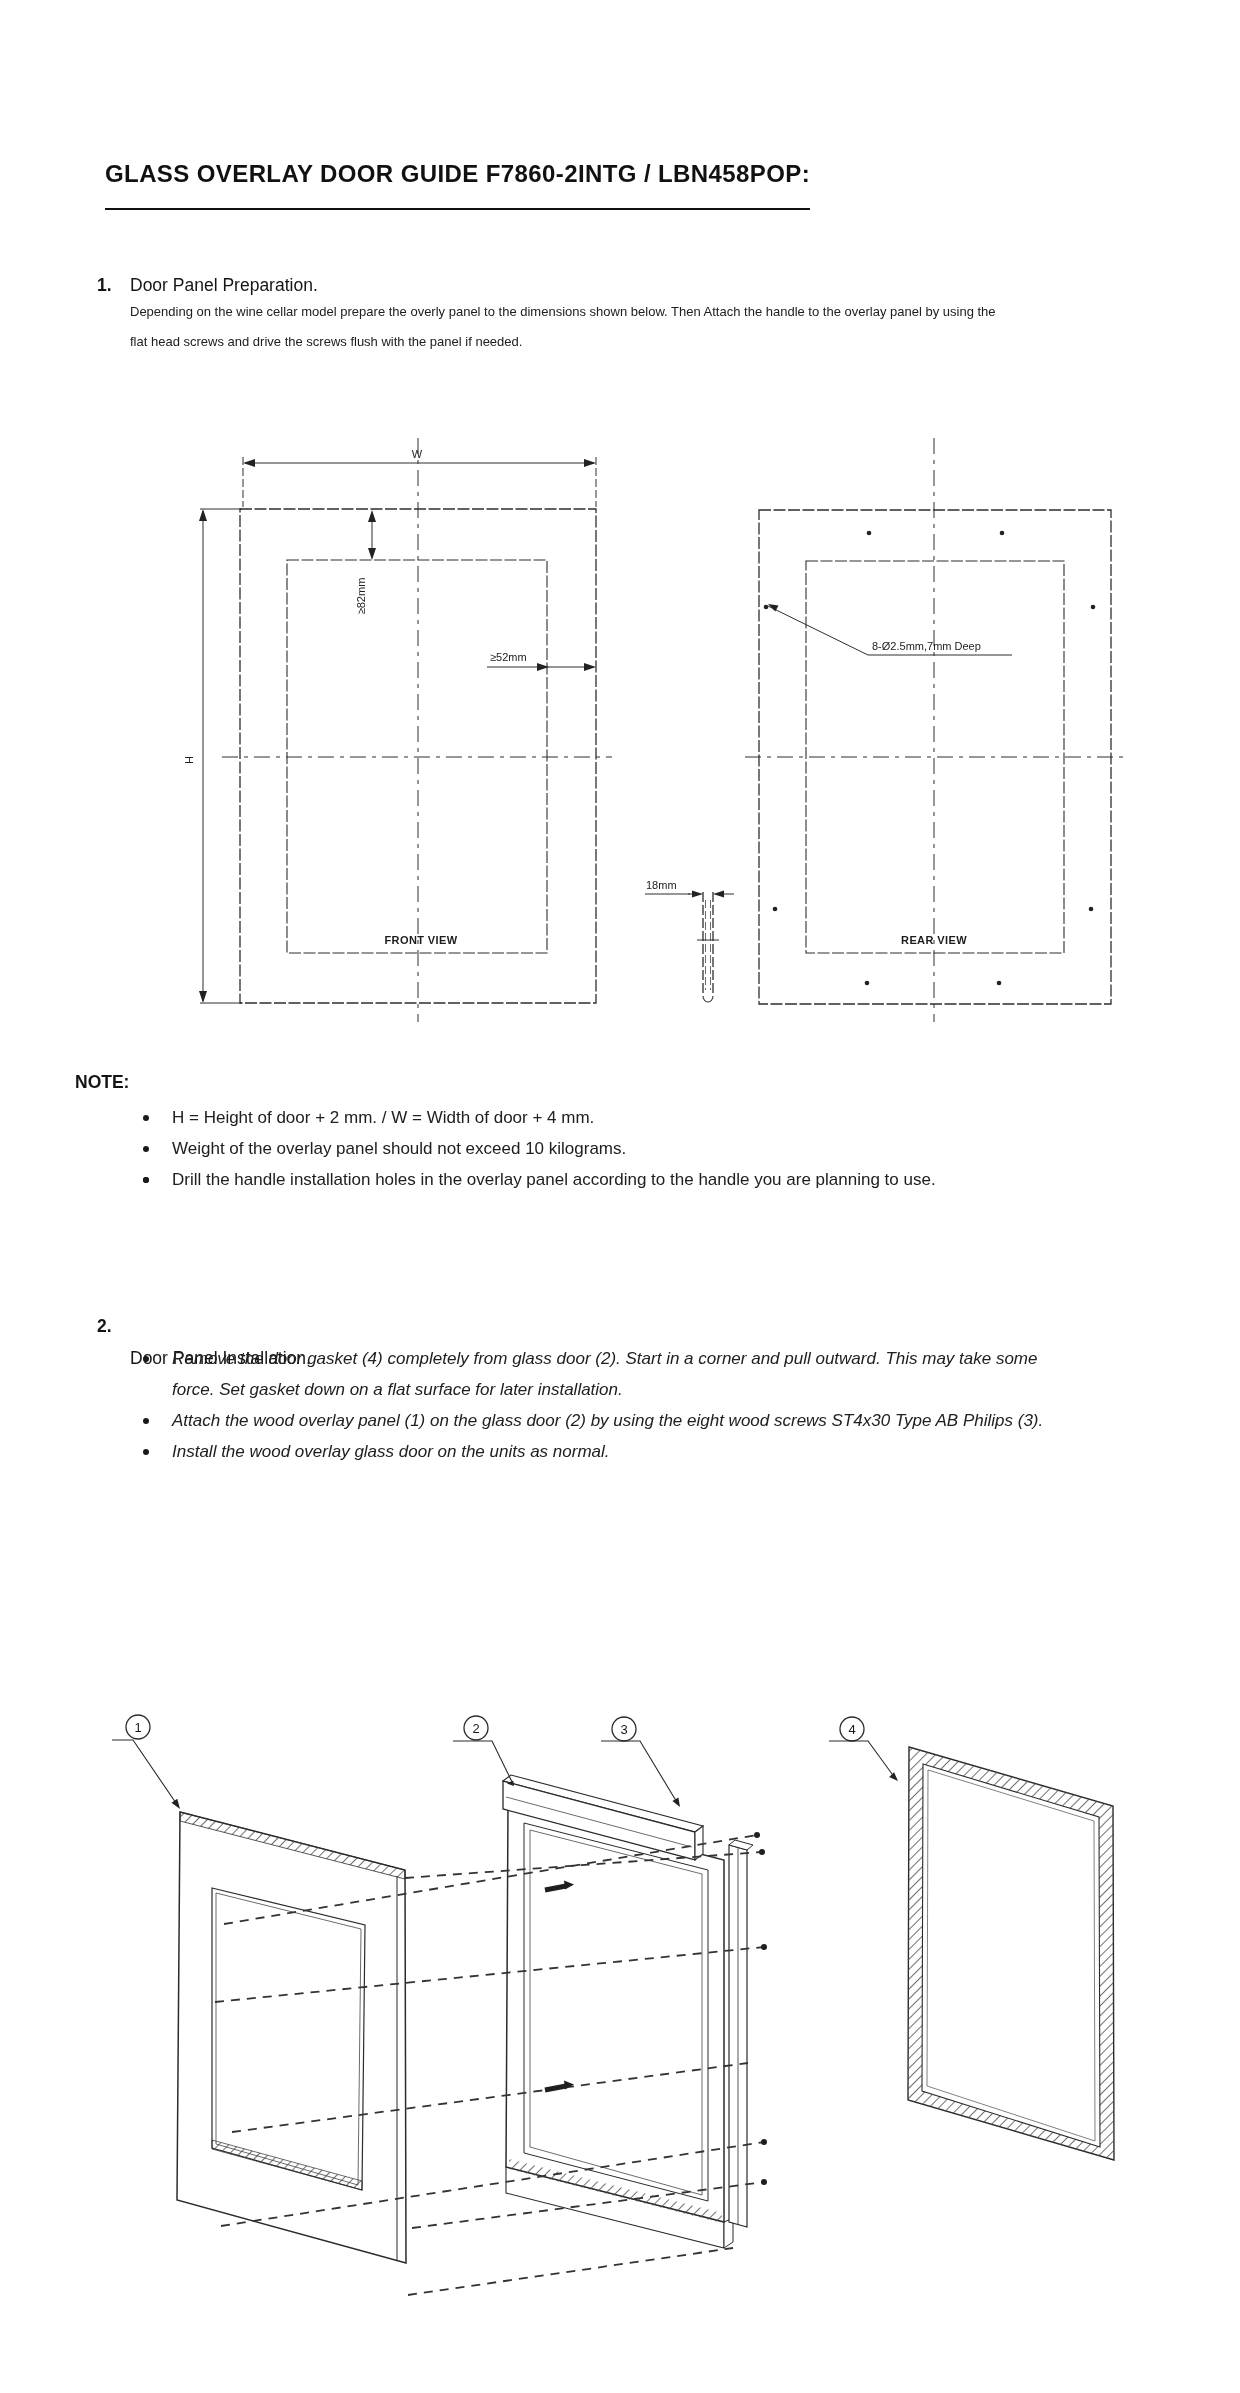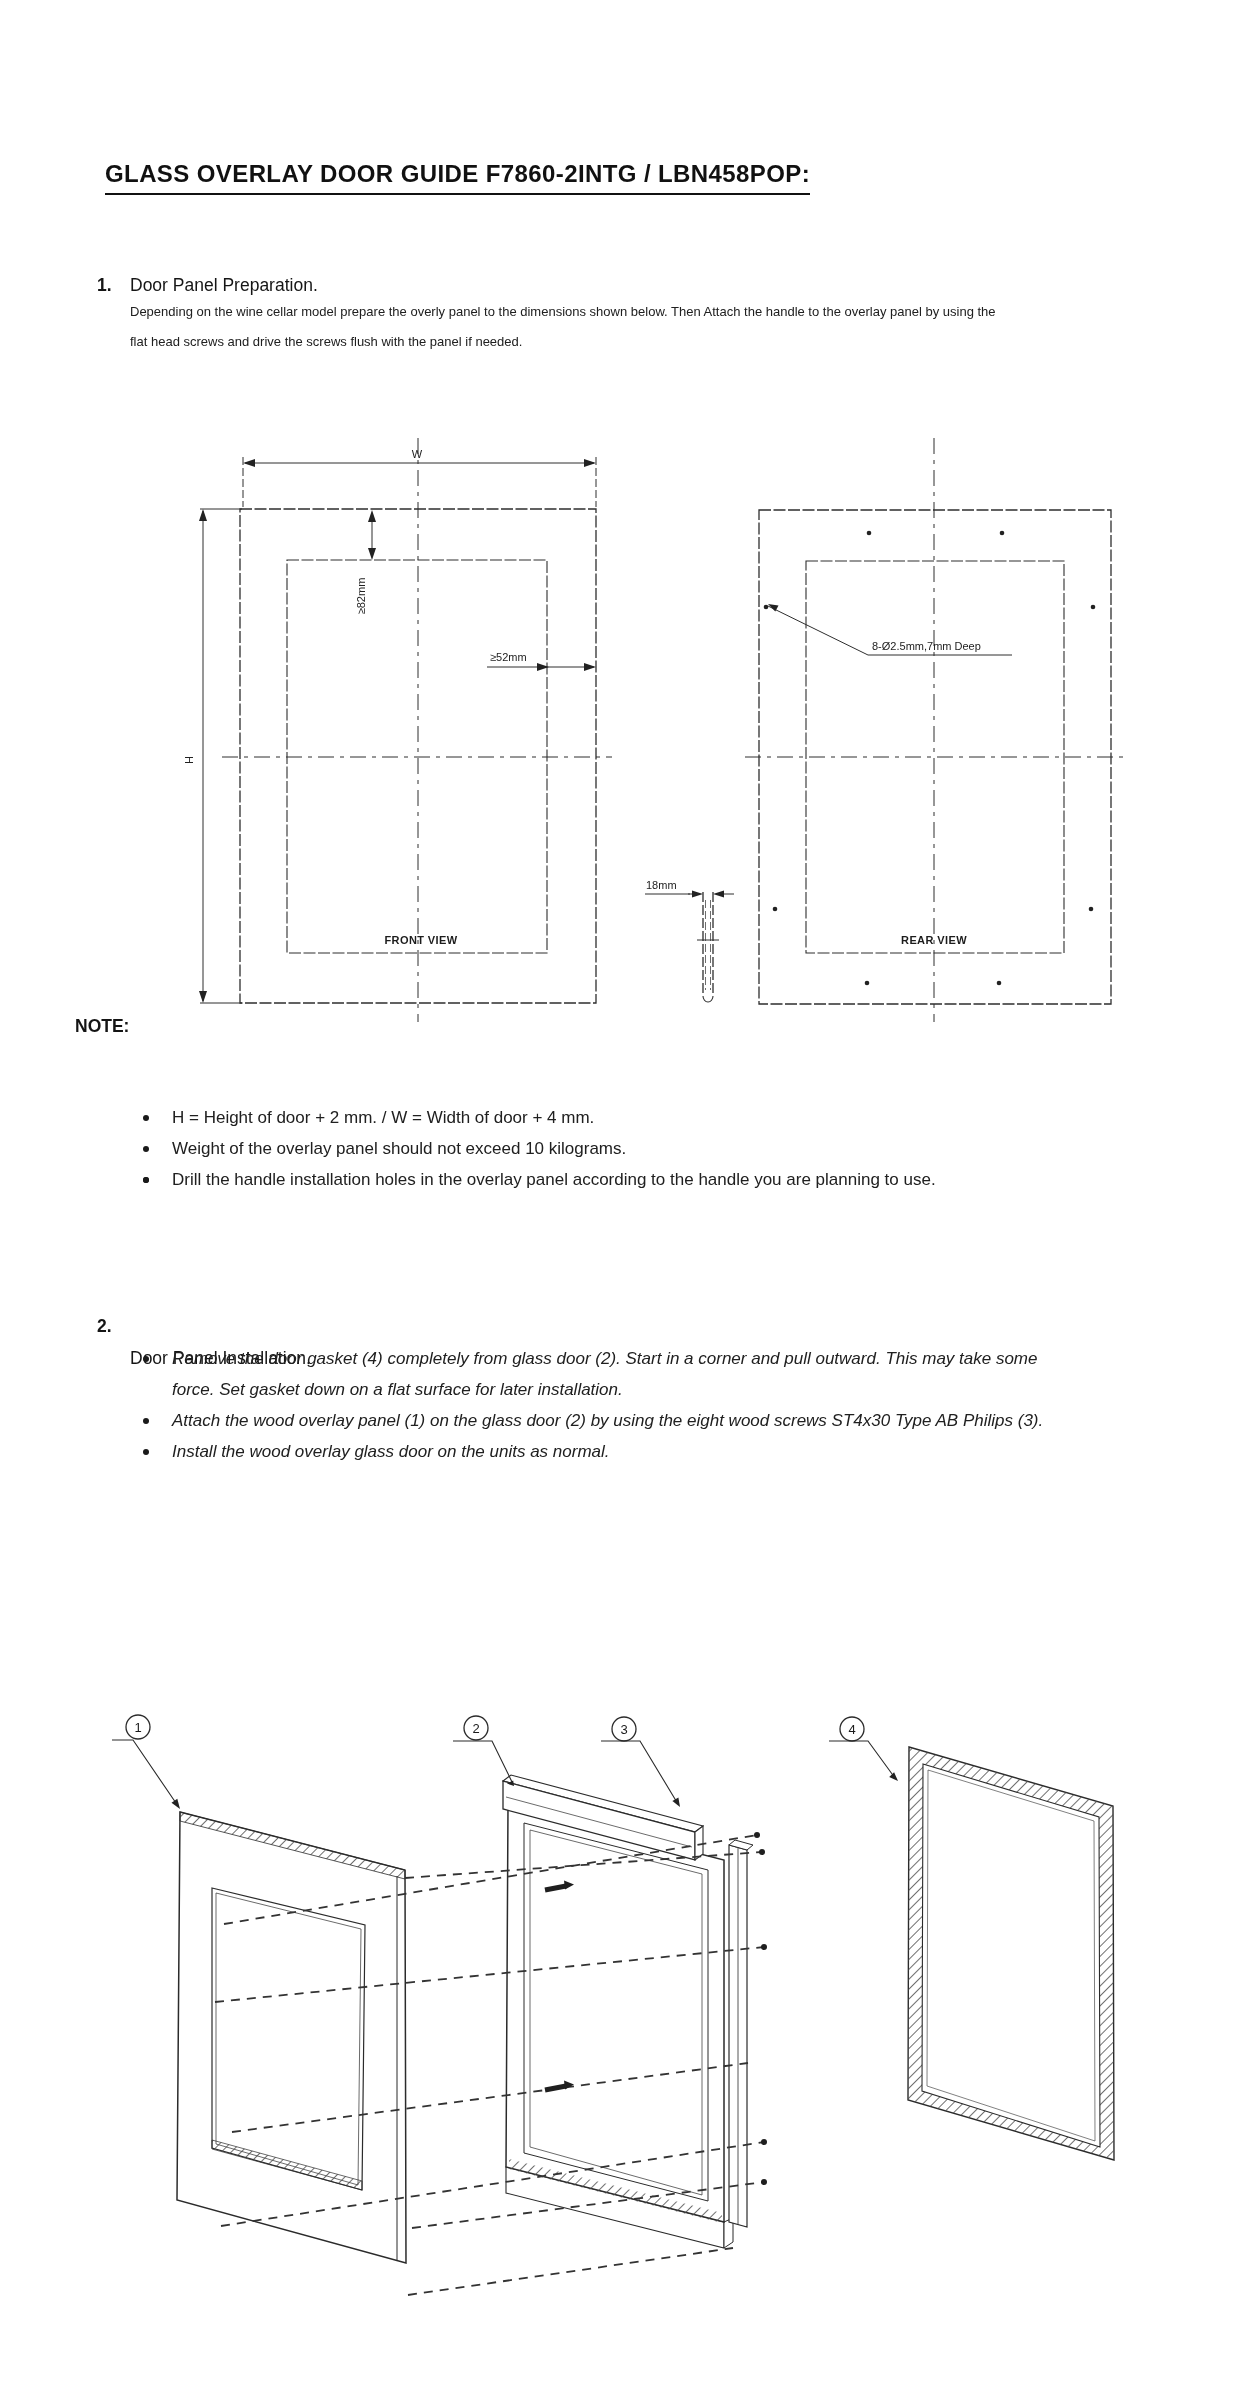--- a/index.html
+++ b/index.html
@@ -8,36 +8,36 @@
     width:1240px; height:2393px; position:relative;
     font-family:"Liberation Sans", sans-serif;
     color:#1d1d1d;
   }
   .page { position:absolute; inset:0; background:#fff; }
 
   .doc-title {
     position:absolute; left:105px; top:160px;
     font-size:24px; font-weight:bold; letter-spacing:0.4px;
     color:#111;
-    border-bottom:2px solid #111; padding-bottom:5px;
+    border-bottom:2px solid #111; padding-bottom:20px;
     display:inline-block;
   }
 
   .sec-number {
     position:absolute; font-size:17.5px; font-weight:bold; color:#151515;
   }
   .sec-heading {
     position:absolute; font-size:17.5px; font-weight:normal; color:#151515;
   }
   .para {
     position:absolute; font-size:13px; line-height:30px; color:#202020;
   }
 
   .note-heading {
-    position:absolute; left:75px; top:1016px;
+    position:absolute; left:75px; top:1072px;
     font-size:17.5px; font-weight:bold; color:#141414;
   }
 
   ul.blist { position:absolute; list-style:none; }
   ul.blist li {
     position:relative; padding-left:32px;
     font-size:17px; line-height:31px; color:#202020;
   }
   ul.blist li .dot {
     position:absolute; left:3px; top:13px;

